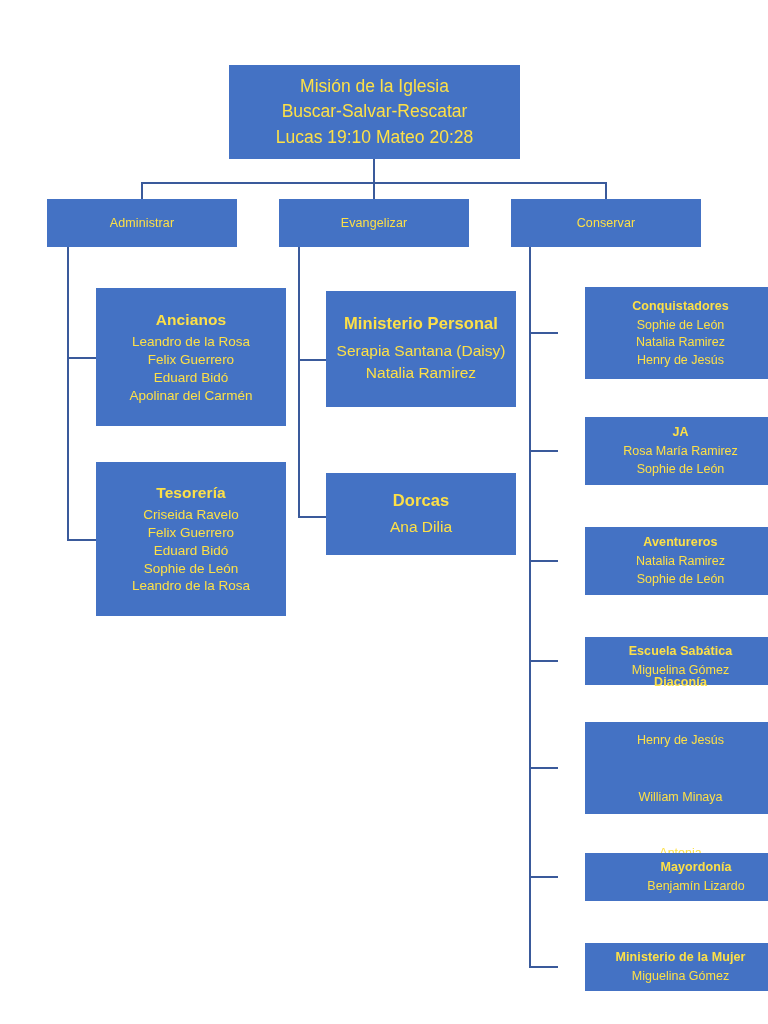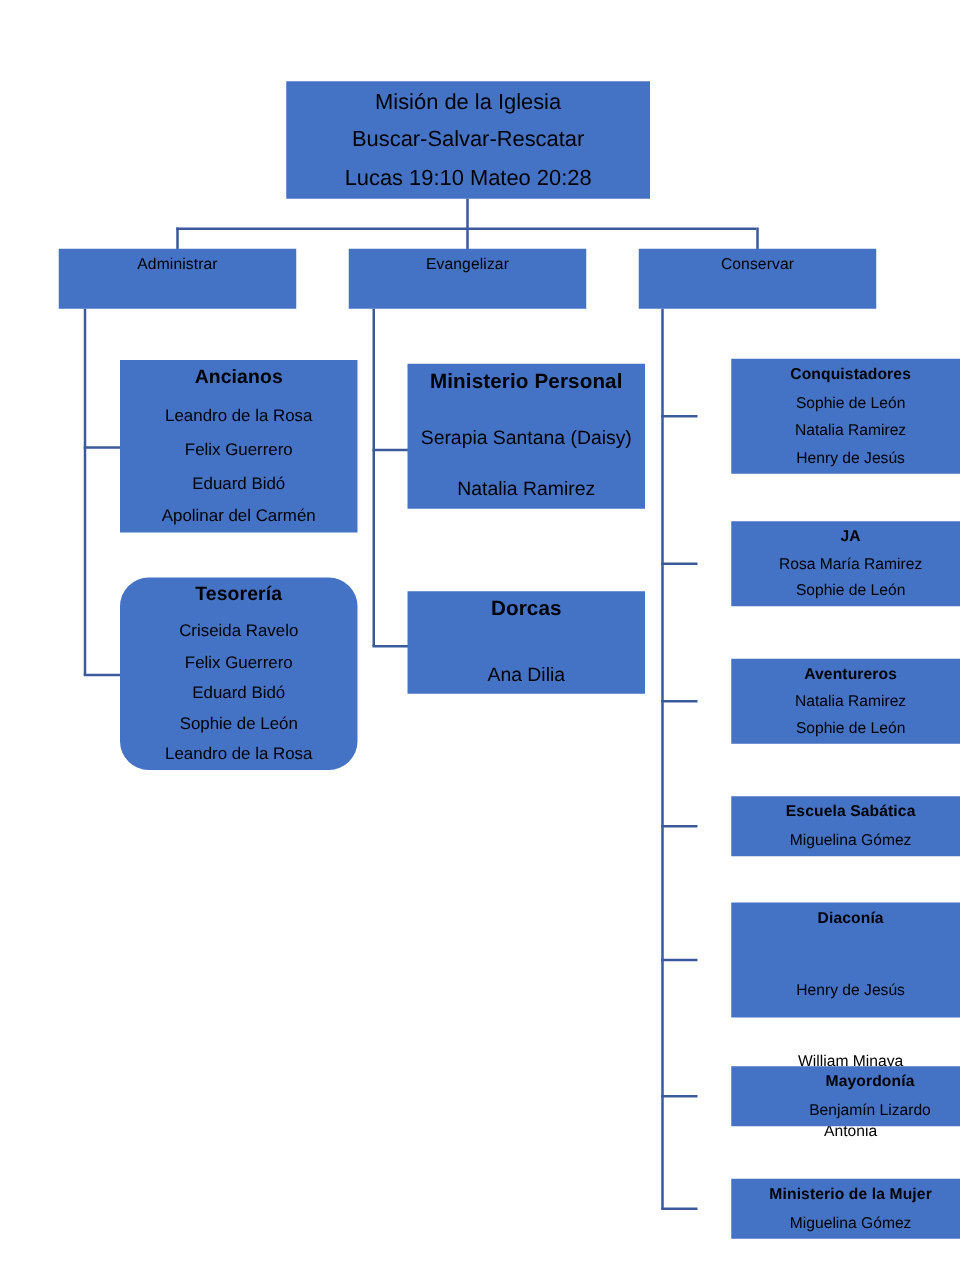--- a/index.html
+++ b/index.html
@@ -16,26 +16,26 @@
     width: 768px;
     height: 1024px;
     background: #ffffff;
     overflow: hidden;
   }
 
   
   .node {
     position: absolute;
     background: #4472C4;
-    color: #000000;
+    color: #fde047;
     box-sizing: border-box;
     display: flex;
     flex-direction: column;
     align-items: center;
-    justify-content: space-between;
+    justify-content: center;
     text-align: center;
     line-height: 1.32;
     padding: 4px 6px;
   }
   .node .title {
     font-weight: bold;
     letter-spacing: .1px;
   }
   .node .member {
     font-weight: normal;
@@ -59,21 +59,21 @@
   #node-administrar { left: 47px;  top: 199px; width: 190px; }
   #node-evangelizar { left: 279px; top: 199px; width: 190px; }
   #node-conservar   { left: 511px; top: 199px; width: 190px; }
   .lvl2 .title { font-weight: normal; }
 
   
   .col-left { left: 96px; width: 190px; }
   #node-ancianos  { top: 288px; height: 138px; }
   #node-ancianos .title  { font-size: 15.5px; margin-bottom: 3px; }
   #node-ancianos .member { font-size: 13.5px; }
-  #node-tesoreria { top: 462px; height: 154px; border-radius: 23px; }
+  #node-tesoreria { top: 462px; height: 154px; }
   #node-tesoreria .title  { font-size: 15.5px; margin-bottom: 3px; }
   #node-tesoreria .member { font-size: 13.5px; }
 
   
   .col-mid { left: 326px; width: 190px; }
   #node-ministerio-personal { top: 291px; height: 116px; }
   #node-ministerio-personal .title  { font-size: 16.5px; margin-bottom: 5px; }
   #node-ministerio-personal .member { font-size: 15.5px; padding: 1px 0; }
   #node-dorcas { top: 473px; height: 82px; }
   #node-dorcas .title  { font-size: 16.5px; margin-bottom: 5px; }

